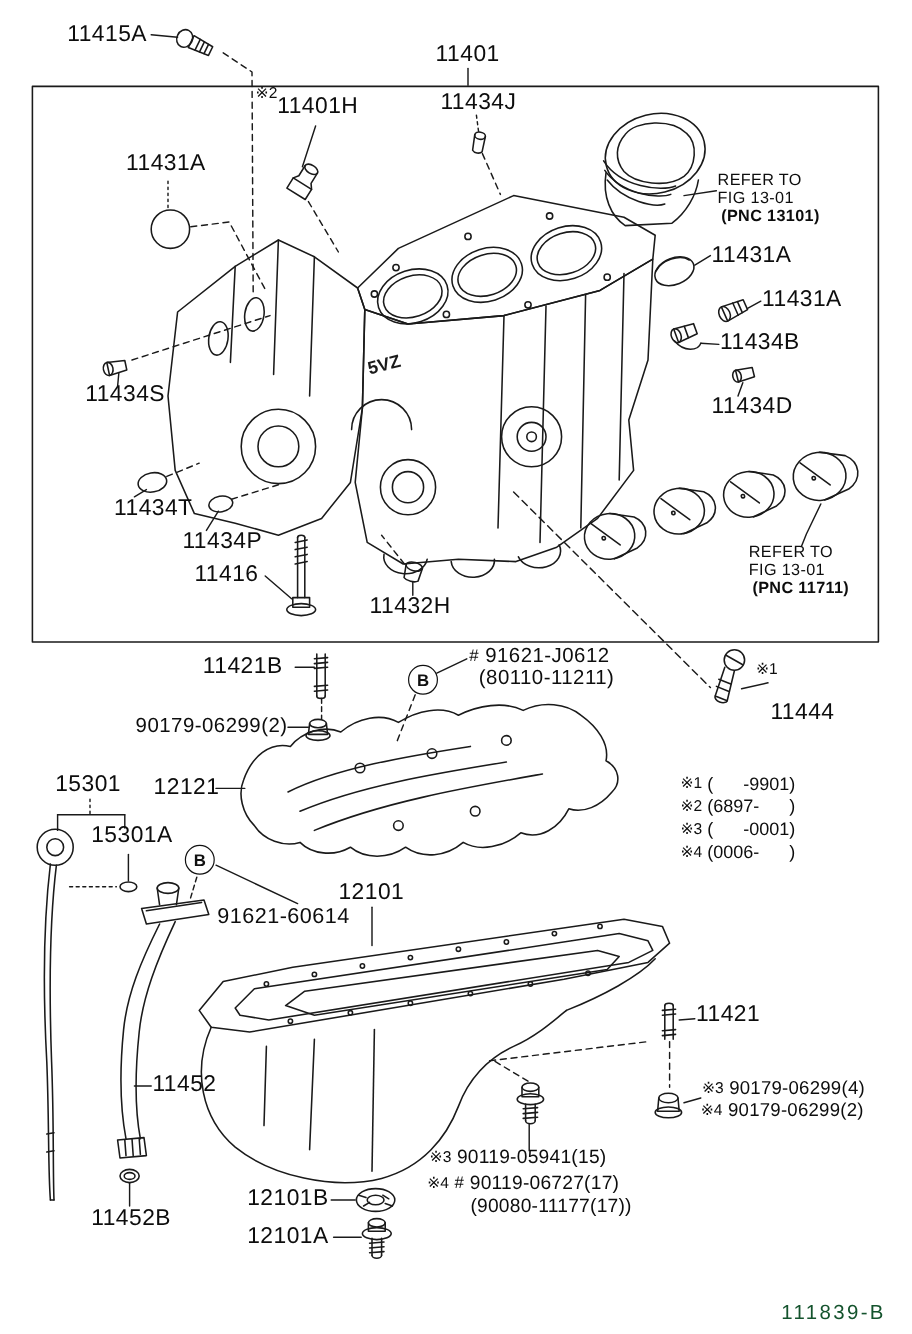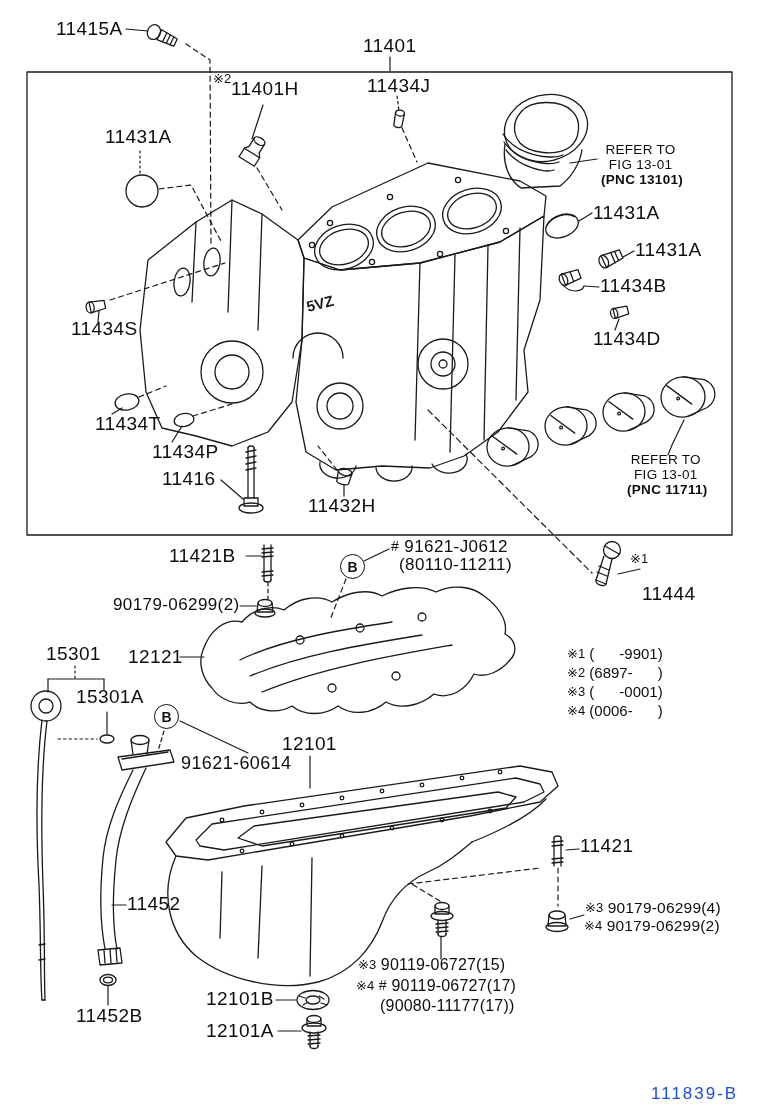--- a/index.html
+++ b/index.html
@@ -4,32 +4,32 @@
 <style>
   html,body{margin:0;padding:0;background:#ffffff;}
   #stage{
     position:relative;width:760px;height:1112px;background:#ffffff;
     font-family:"Liberation Sans","DejaVu Sans",sans-serif;color:#111;
     overflow:hidden;
   }
   #art{position:absolute;left:0;top:0;}
   .lbl{position:absolute;font-size:19px;letter-spacing:.4px;color:#0d0d0d;white-space:pre;line-height:1.05;}
   .md{font-size:17px;text-align:right;}
-  .ref{position:absolute;font-size:13.5px;letter-spacing:.3px;line-height:1.12;color:#0d0d0d;text-align:center;}
+  .ref{position:absolute;font-size:13.5px;letter-spacing:.3px;line-height:1.12;color:#0d0d0d;}
   .ref .ind{padding-left:3px;font-weight:bold;}
   .star{font-size:13px;vertical-align:1px;letter-spacing:0;}
   .hash{font-size:14px;vertical-align:1px;}
   .note{position:absolute;font-size:15.5px;letter-spacing:.2px;color:#0d0d0d;white-space:pre;}
   .bcirc{
     position:absolute;width:23px;height:23px;border:1.6px solid #111;border-radius:50%;
     display:flex;align-items:center;justify-content:center;font-size:14px;font-weight:bold;color:#111;
     background:#fff;
   }
   .legendrow{position:absolute;font-size:15px;white-space:pre;color:#0d0d0d;}
-  .doccode{position:absolute;font-size:17px;letter-spacing:2px;color:#1d4ed8;}
+  .doccode{position:absolute;font-size:17px;letter-spacing:2px;color:#14532d;}
 </style>
 </head>
 <body>
 
 <div id="stage">
 
 <svg id="art" width="760" height="1112" viewBox="0 0 760 1112" xmlns="http://www.w3.org/2000/svg">
   <g stroke="#1a1a1a" fill="none" stroke-width="1.3" stroke-linejoin="round" stroke-linecap="round">
 
     <rect x="27" y="72" width="705" height="463"></rect>
@@ -418,23 +418,23 @@
 <div class="lbl" style="left:181px;top:754px;font-size:18px">91621-60614</div>
 
 <div class="lbl" style="left:282px;top:734px">12101</div>
 <div class="lbl" style="left:580px;top:836px">11421</div>
 
 <div class="note" style="left:585px;top:899px"><span class="star">※3</span> <span>90179-06299(4)</span></div>
 <div class="note" style="left:584px;top:917px"><span class="star">※4</span> <span>90179-06299(2)</span></div>
 
 <div class="lbl" style="left:127px;top:894px">11452</div>
 
-<div class="note" style="left:358px;top:956px;font-size:16px"><span class="star">※3</span> <span>90119-06727(15)</span></div>
+<div class="note" style="left:358px;top:956px;font-size:16px"><span class="star">※3</span> <span>90119-05941(15)</span></div>
 <div class="note" style="left:356px;top:977px;font-size:16px"><span class="star">※4</span> <span class="hash">#</span> <span>90119-06727(17)</span></div>
-<div class="note" style="left:380px;top:997px;font-size:16px">(90080-11177(17))</div>
+<div class="note" style="left:392px;top:997px;font-size:16px">(90080-11177(17))</div>
 
 <div class="lbl" style="left:206px;top:989px">12101B</div>
 <div class="lbl" style="left:206px;top:1021px">12101A</div>
 <div class="lbl" style="left:76px;top:1006px">11452B</div>
 
 <div>
   <div class="legendrow" style="left:567px;top:645px"><span class="star">※1</span> <span>(      -9901)</span></div>
   <div class="legendrow" style="left:567px;top:664px"><span class="star">※2</span> <span>(6897-      )</span></div>
   <div class="legendrow" style="left:567px;top:683px"><span class="star">※3</span> <span>(      -0001)</span></div>
   <div class="legendrow" style="left:567px;top:702px"><span class="star">※4</span> <span>(0006-      )</span></div>

